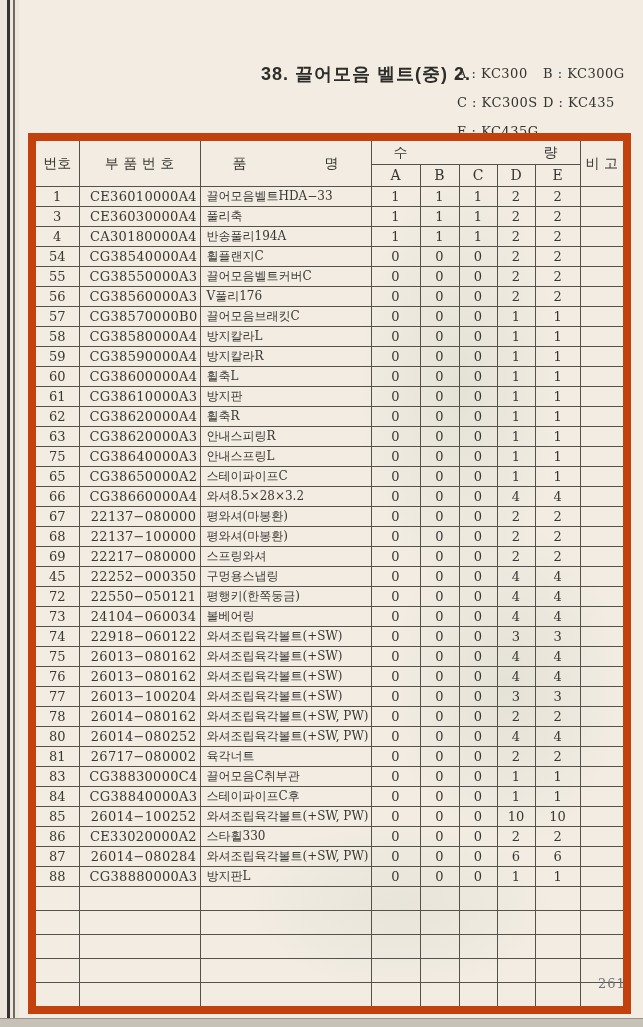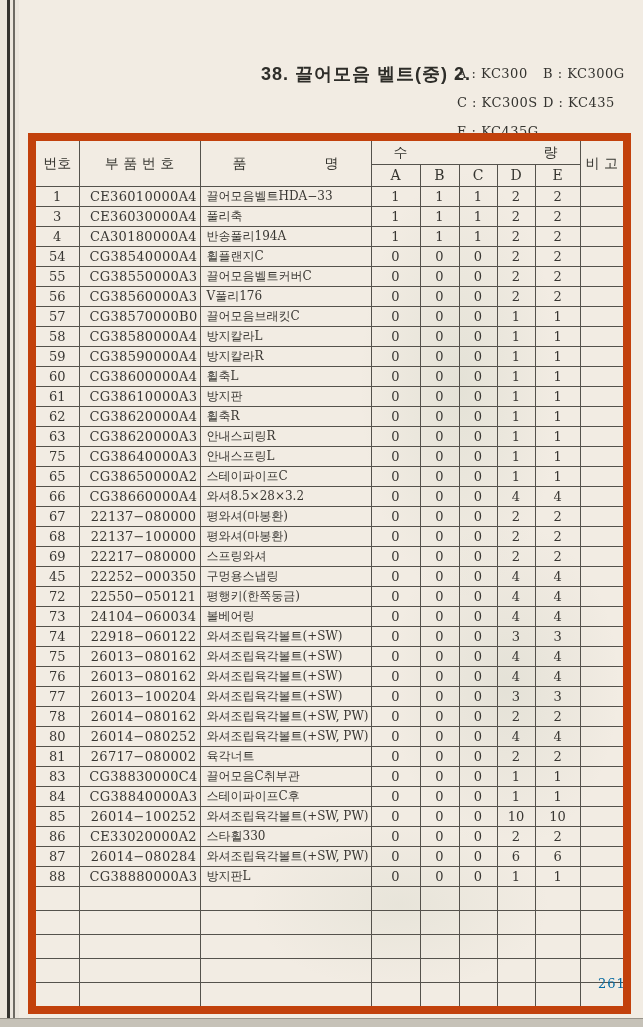--- a/index.html
+++ b/index.html
@@ -49,21 +49,21 @@
   .parts thead tr.h2 th{height:21px;line-height:21px;}
   th.spread{padding:0;}
   .spread-in{display:flex;justify-content:space-between;align-items:center;}
   .pad-name{padding:0 32px;}
   .pad-qty{padding:0 22px;}
   td.c-no{text-align:center;}
   td.c-part{text-align:center;padding-left:8px;font-size:13px;letter-spacing:0.3px;}
   td.c-name{text-align:left;padding-left:6px;font-size:12px;}
   td.c-qty{text-align:center;}
   tr.empty td{height:23px;}
-  .page-number{position:absolute;left:598px;top:976px;font-size:13px;color:#0369a1;letter-spacing:1px;}
+  .page-number{position:absolute;left:598px;top:976px;font-size:13px;color:#737373;letter-spacing:1px;}
 </style>
 </head>
 <body>
 
 <div class="binding">
   <div class="l1"></div>
   <div class="l2"></div>
 </div>
 <div class="ghost g1"></div>
 <div class="ghost g2"></div>

